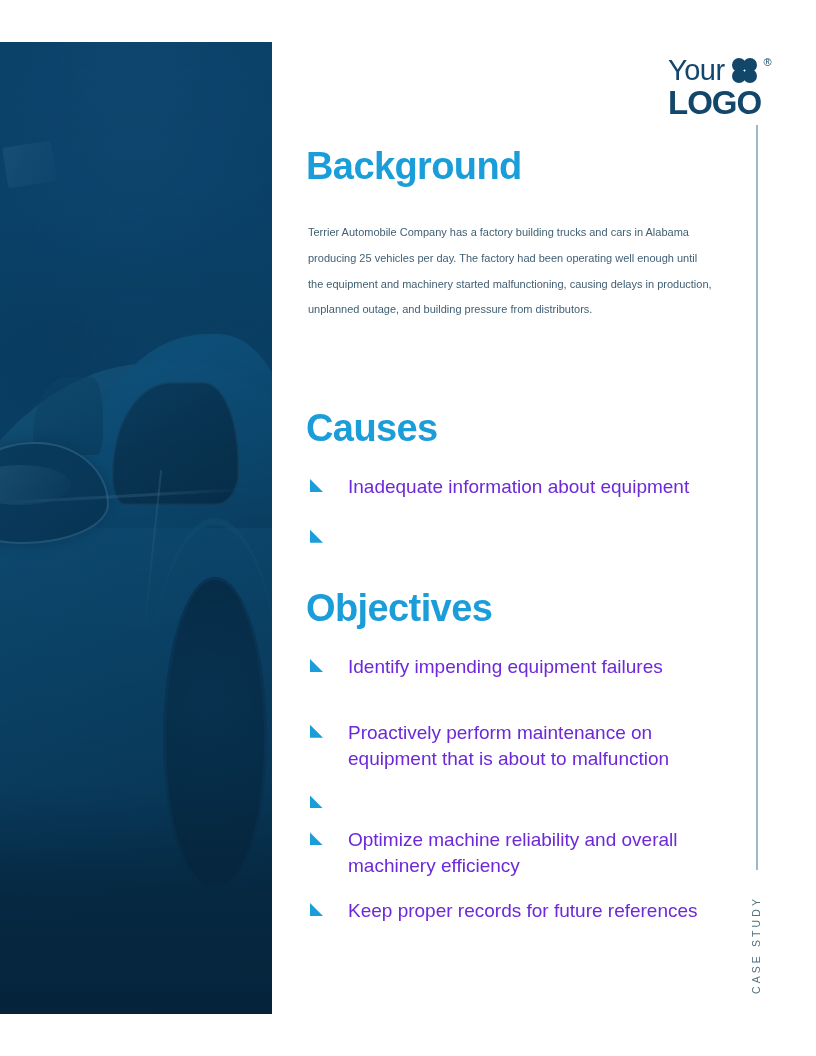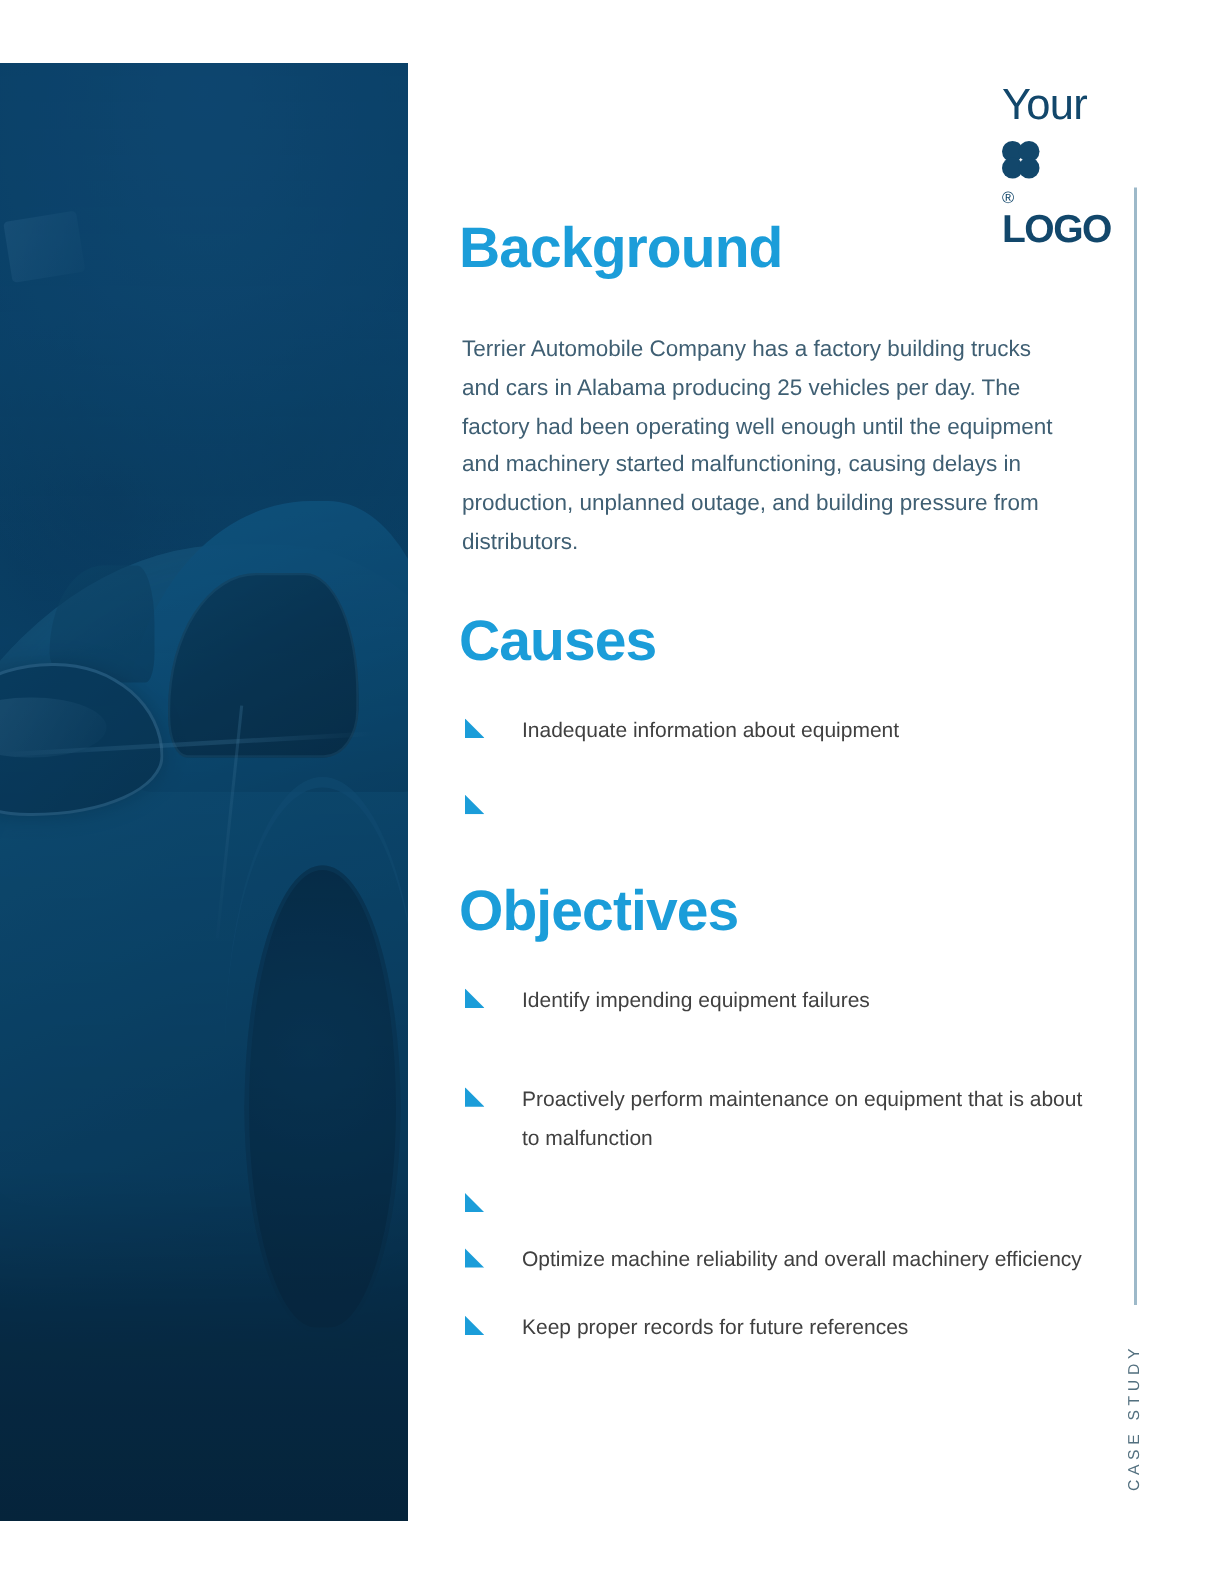--- a/index.html
+++ b/index.html
@@ -197,21 +197,20 @@
     width: 122px;
     text-align: left;
     color: #12476b;
     line-height: 1;
     user-select: none;
   }
   .logo-row1 {
     display: flex;
     align-items: flex-start;
     gap: 7px;
-    flex-direction: column;
   }
   .logo-your {
     font-size: 29px;
     font-weight: 400;
     letter-spacing: -0.5px;
     font-family: "Liberation Sans", sans-serif;
   }
   .logo-mark {
     position: relative;
     width: 25px;
@@ -228,21 +227,21 @@
   .logo-mark i:nth-child(1) { left: 0;   top: 0; }
   .logo-mark i:nth-child(2) { right: 0;  top: 0; }
   .logo-mark i:nth-child(3) { left: 0;   bottom: 0; }
   .logo-mark i:nth-child(4) { right: 0;  bottom: 0; }
   .logo-reg {
     font-size: 11px;
     margin-top: 1px;
     font-weight: 400;
   }
   .logo-word {
-    font-size: 26px;
+    font-size: 33px;
     font-weight: 700;
     letter-spacing: -1px;
     margin-top: 1px;
     font-family: "Liberation Sans", sans-serif;
   }
 
   
   h1.section-title {
     margin: 0;
     font-size: 38px;
@@ -256,21 +255,21 @@
   .title-causes     { position: absolute; left: 0; top: 408px; }
   .title-objectives { position: absolute; left: 0; top: 588px; }
 
   
   .body-text {
     position: absolute;
     left: 2px;
     top: 220px;
     width: 404px;
     margin: 0;
-    font-size: 15px;
+    font-size: 11px;
     line-height: 25.8px;
     color: #3f5f73;
     font-family: "Liberation Sans", sans-serif;
   }
 
   
   .bullets { position: absolute; left: 0; margin: 0; padding: 0; list-style: none; width: 420px; }
   .bullets-causes     { top: 474px; }
   .bullets-objectives { top: 654px; }
 
@@ -288,23 +287,23 @@
     width: 13px;
     height: 13px;
     margin-top: 5px;
     margin-left: 4px;
     background: #1b9dd9;
     clip-path: polygon(0 0, 0 100%, 100% 100%);
   }
   .bullet-text {
     flex: 1 1 auto;
     margin-left: 25px;
-    font-size: 14px;
+    font-size: 19px;
     line-height: 25.8px;
-    color: #404040;
+    color: #6d28d9;
   }
 
   
   .rail {
     position: absolute;
     left: 756px;
     top: 125px;
     width: 2px;
     height: 745px;
     background: #9db9c9;

